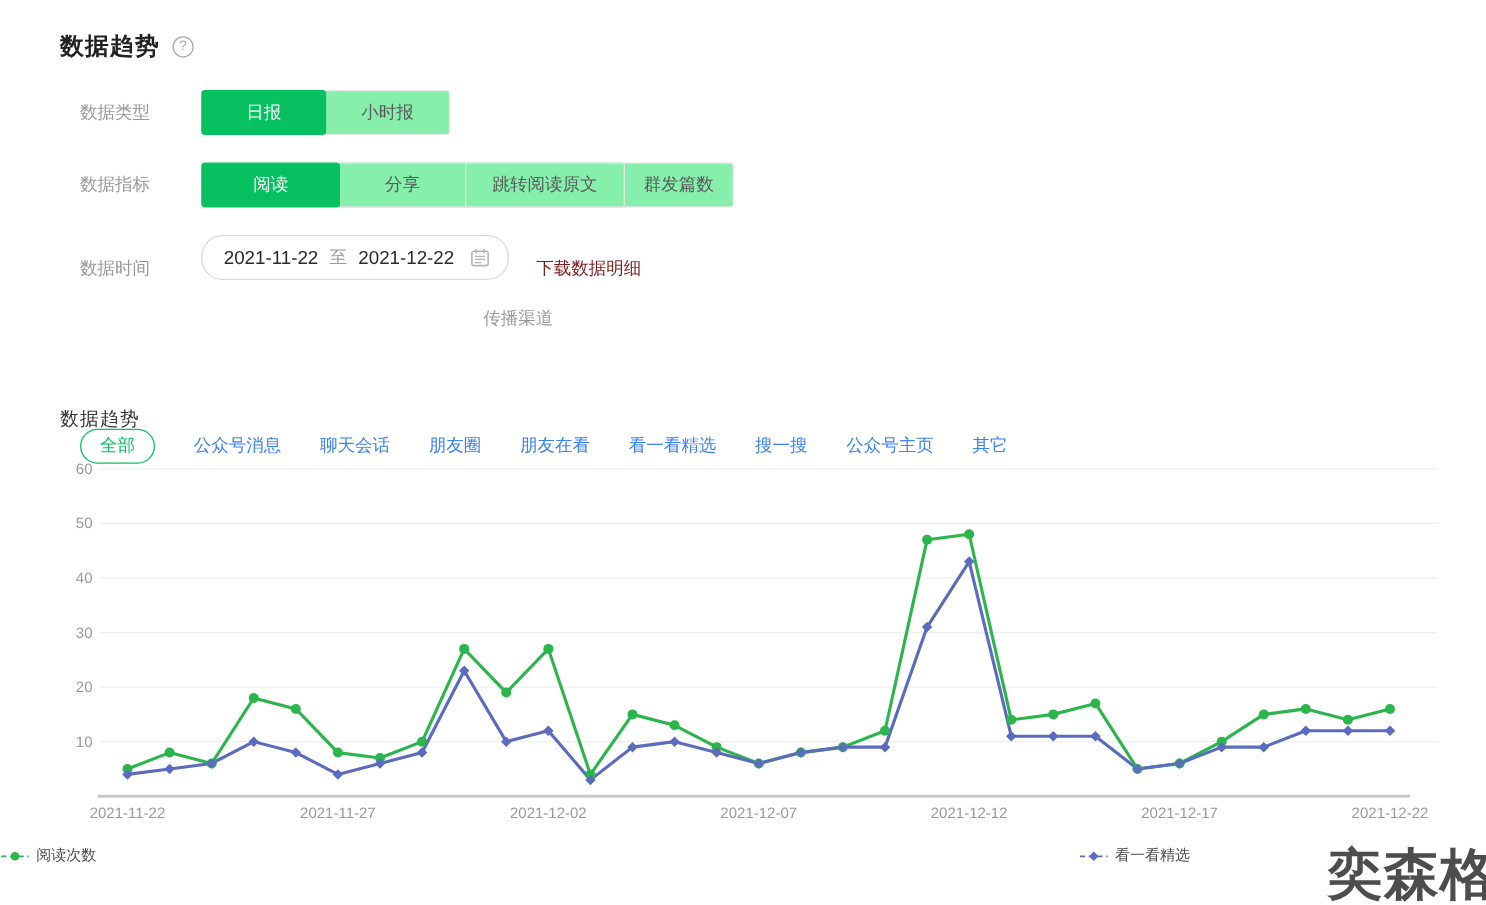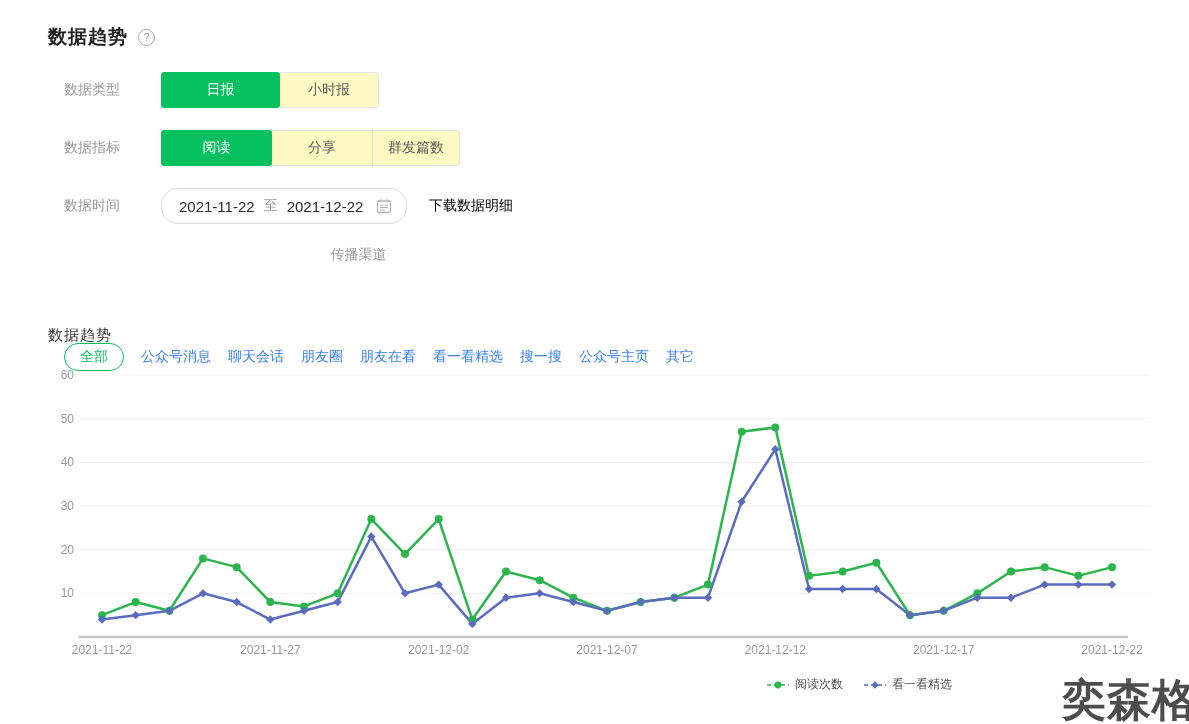--- a/index.html
+++ b/index.html
@@ -10,43 +10,43 @@
   .page-title-row { position:absolute; left:48px; top:24px; display:flex; align-items:center; gap:10px; }
   .page-title { font-size:19px; font-weight:600; color:#222; letter-spacing:1px; }
   .help-icon { width:17px; height:17px; border:1.4px solid #a9a9a9; border-radius:50%;
                color:#a9a9a9; font-size:11px; line-height:14px; text-align:center; cursor:pointer; }
 
   .row { position:absolute; left:48px; display:flex; align-items:center;margin-left:16px; }
   .row-label { width:97px; font-size:14px; color:#9a9a9a; flex:0 0 97px; }
 
   .btn-group { display:flex; }
   .btn { height:36px; display:flex; align-items:center; justify-content:center;
-         background:#fef9c3; border:1px solid #e3e3e3; color:#595959; font-size:14px;
+         background:#86efac; border:1px solid #e3e3e3; color:#595959; font-size:14px;
          margin-left:-1px; cursor:pointer; }
   .btn:first-child { margin-left:0; border-radius:3px 0 0 3px; }
   .btn:last-child { border-radius:0 3px 3px 0; }
   .btn.selected { background:#07C160; border-color:#07C160; color:#fff; border-radius:3px; z-index:2; }
-  .w97{width:119px}.w100{width:100px}.w95{width:111px}.w102{width:102px}.w128{width:128px}.w101{width:88px}
+  .w97{width:100px}.w100{width:100px}.w95{width:111px}.w102{width:102px}.w128{width:128px}.w101{width:88px}
 
   .date-box { width:246px; height:36px; border:1px solid #d9d9d9; border-radius:17px;
               display:flex; align-items:center; padding:0 14px 0 17px; gap:9px; cursor:pointer; }
   .date-text { font-size:15px; color:#2b2b2b; }
   .date-sep { font-size:14px; color:#9a9a9a; }
   .cal-icon { margin-left:auto; display:flex; }
-  .download-link { margin-left:22px; font-size:14px; color:#000000; cursor:pointer; text-decoration:none; }
-
-  .channel-list { display:flex; align-items:center; gap:17px; }
+  .download-link { margin-left:22px; font-size:14px; color:#7f1d1d; cursor:pointer; text-decoration:none; }
+
+  .channel-list { display:flex; align-items:center; gap:31px; }
   .channel-item { font-size:14px; color:#3b82f6; cursor:pointer; white-space:nowrap; }
   .channel-item.selected { color:#07C160; border:1px solid #07C160; border-radius:15px;
                            padding:4px 15px; }
 
   .chart-title { position:absolute; left:48px; top:326px; font-size:15px; font-weight:500; color:#353535; letter-spacing:1px; }
   #trend-svg { position:absolute; left:0; top:358px; }
 
-  .legend { position:absolute; left:0; top:676px; width:952px; display:flex; justify-content:flex-end; gap:20px; }
+  .legend { position:absolute; left:0; top:676px; width:952px; display:flex; justify-content:space-between; gap:34px; }
   .legend-item { display:flex; align-items:center; gap:5px; cursor:pointer; }
   .legend-item span { font-size:12px; color:#4d4d4d; }
 
   .watermark { position:absolute; right:-8px; top:678px; font-size:44px; font-weight:900;
                color:#4d4d4d; letter-spacing:1px; white-space:nowrap; line-height:1; }
 </style>
 </head>
 <body>
 <div id="app">
 
@@ -61,25 +61,26 @@
       <div class="btn w97 selected">日报</div>
       <div class="btn w100">小时报</div>
     </div>
   </div>
 
   <div class="row" style="top:130px;">
     <div class="row-label">数据指标</div>
     <div class="btn-group">
       <div class="btn w95 selected">阅读</div>
       <div class="btn w102">分享</div>
+      <div class="btn w128">跳转阅读原文</div>
       <div class="btn w101">群发篇数</div>
     </div>
   </div>
 
-  <div class="row" style="top:188px;">
+  <div class="row" style="top:188px;align-items:flex-end;">
     <div class="row-label">数据时间</div>
     <div class="date-box">
       <span class="date-text">2021-11-22</span>
       <span class="date-sep">至</span>
       <span class="date-text">2021-12-22</span>
       <span class="cal-icon">
         <svg width="16" height="16" viewBox="0 0 16 16">
           <rect x="1.5" y="3" width="13" height="11.5" rx="1.5" fill="none" stroke="#b5b5b5" stroke-width="1.3"></rect>
           <line x1="4.8" y1="1.2" x2="4.8" y2="4.5" stroke="#b5b5b5" stroke-width="1.3"></line>
           <line x1="11.2" y1="1.2" x2="11.2" y2="4.5" stroke="#b5b5b5" stroke-width="1.3"></line>

